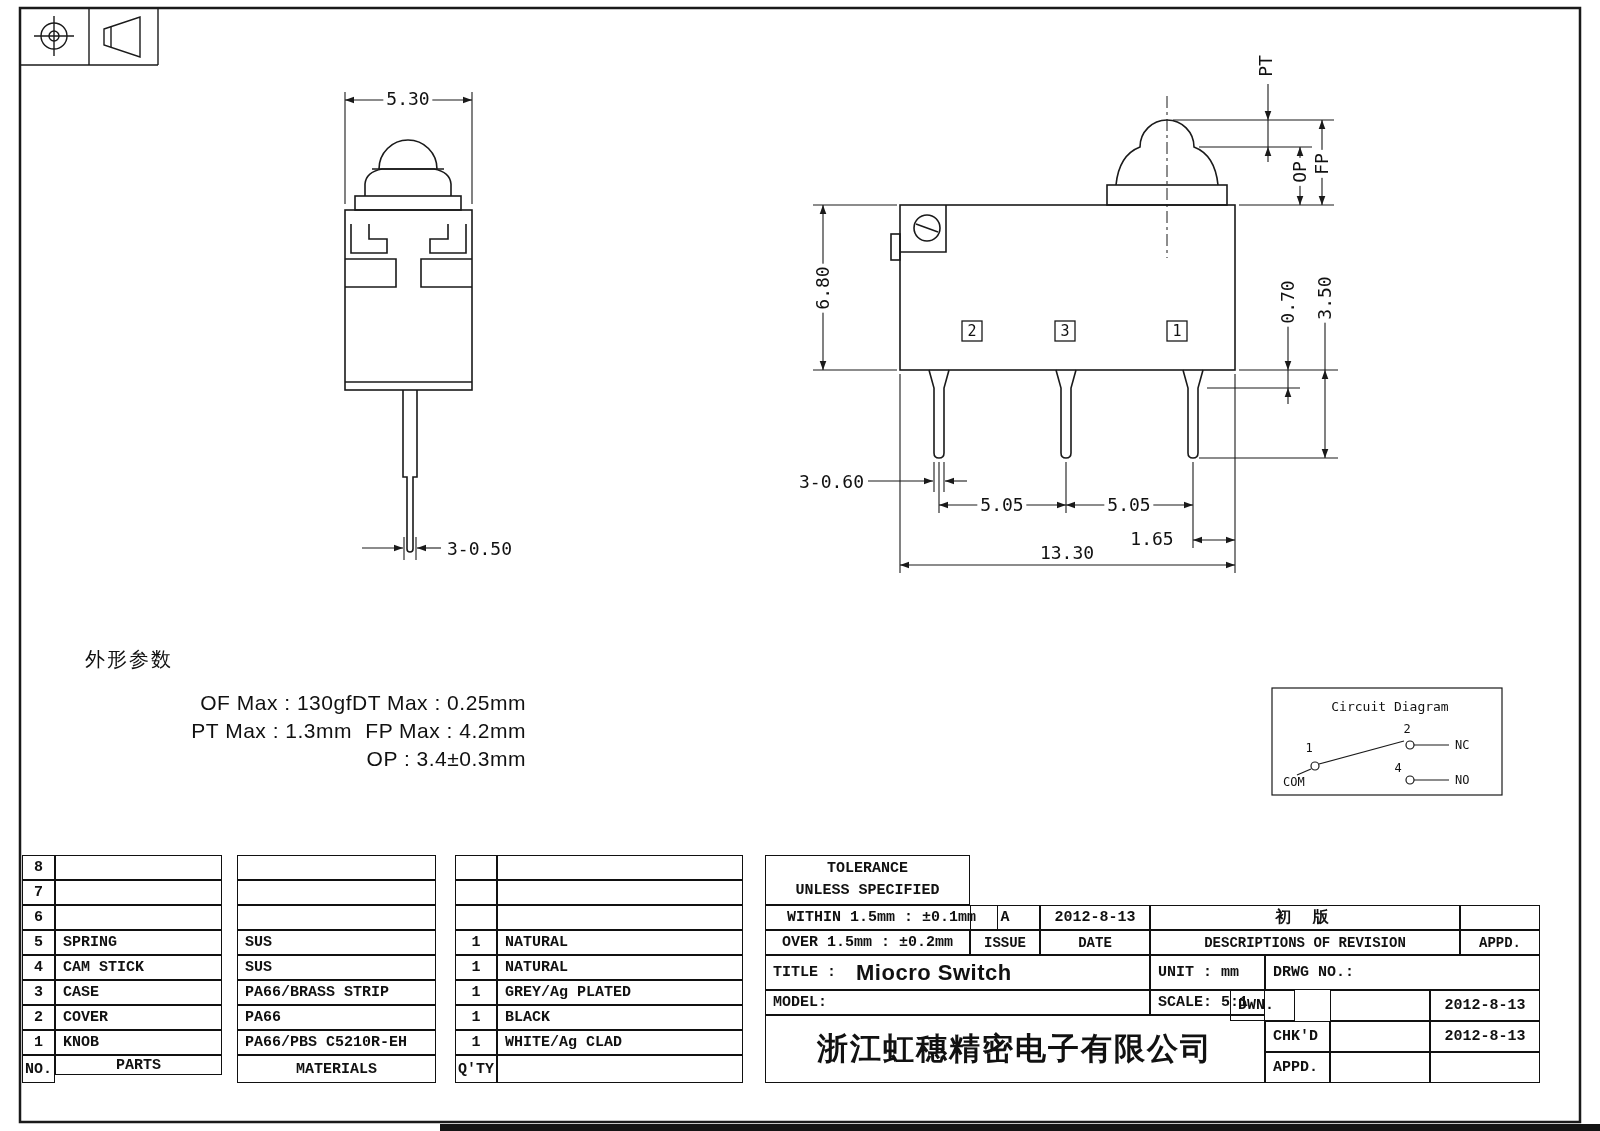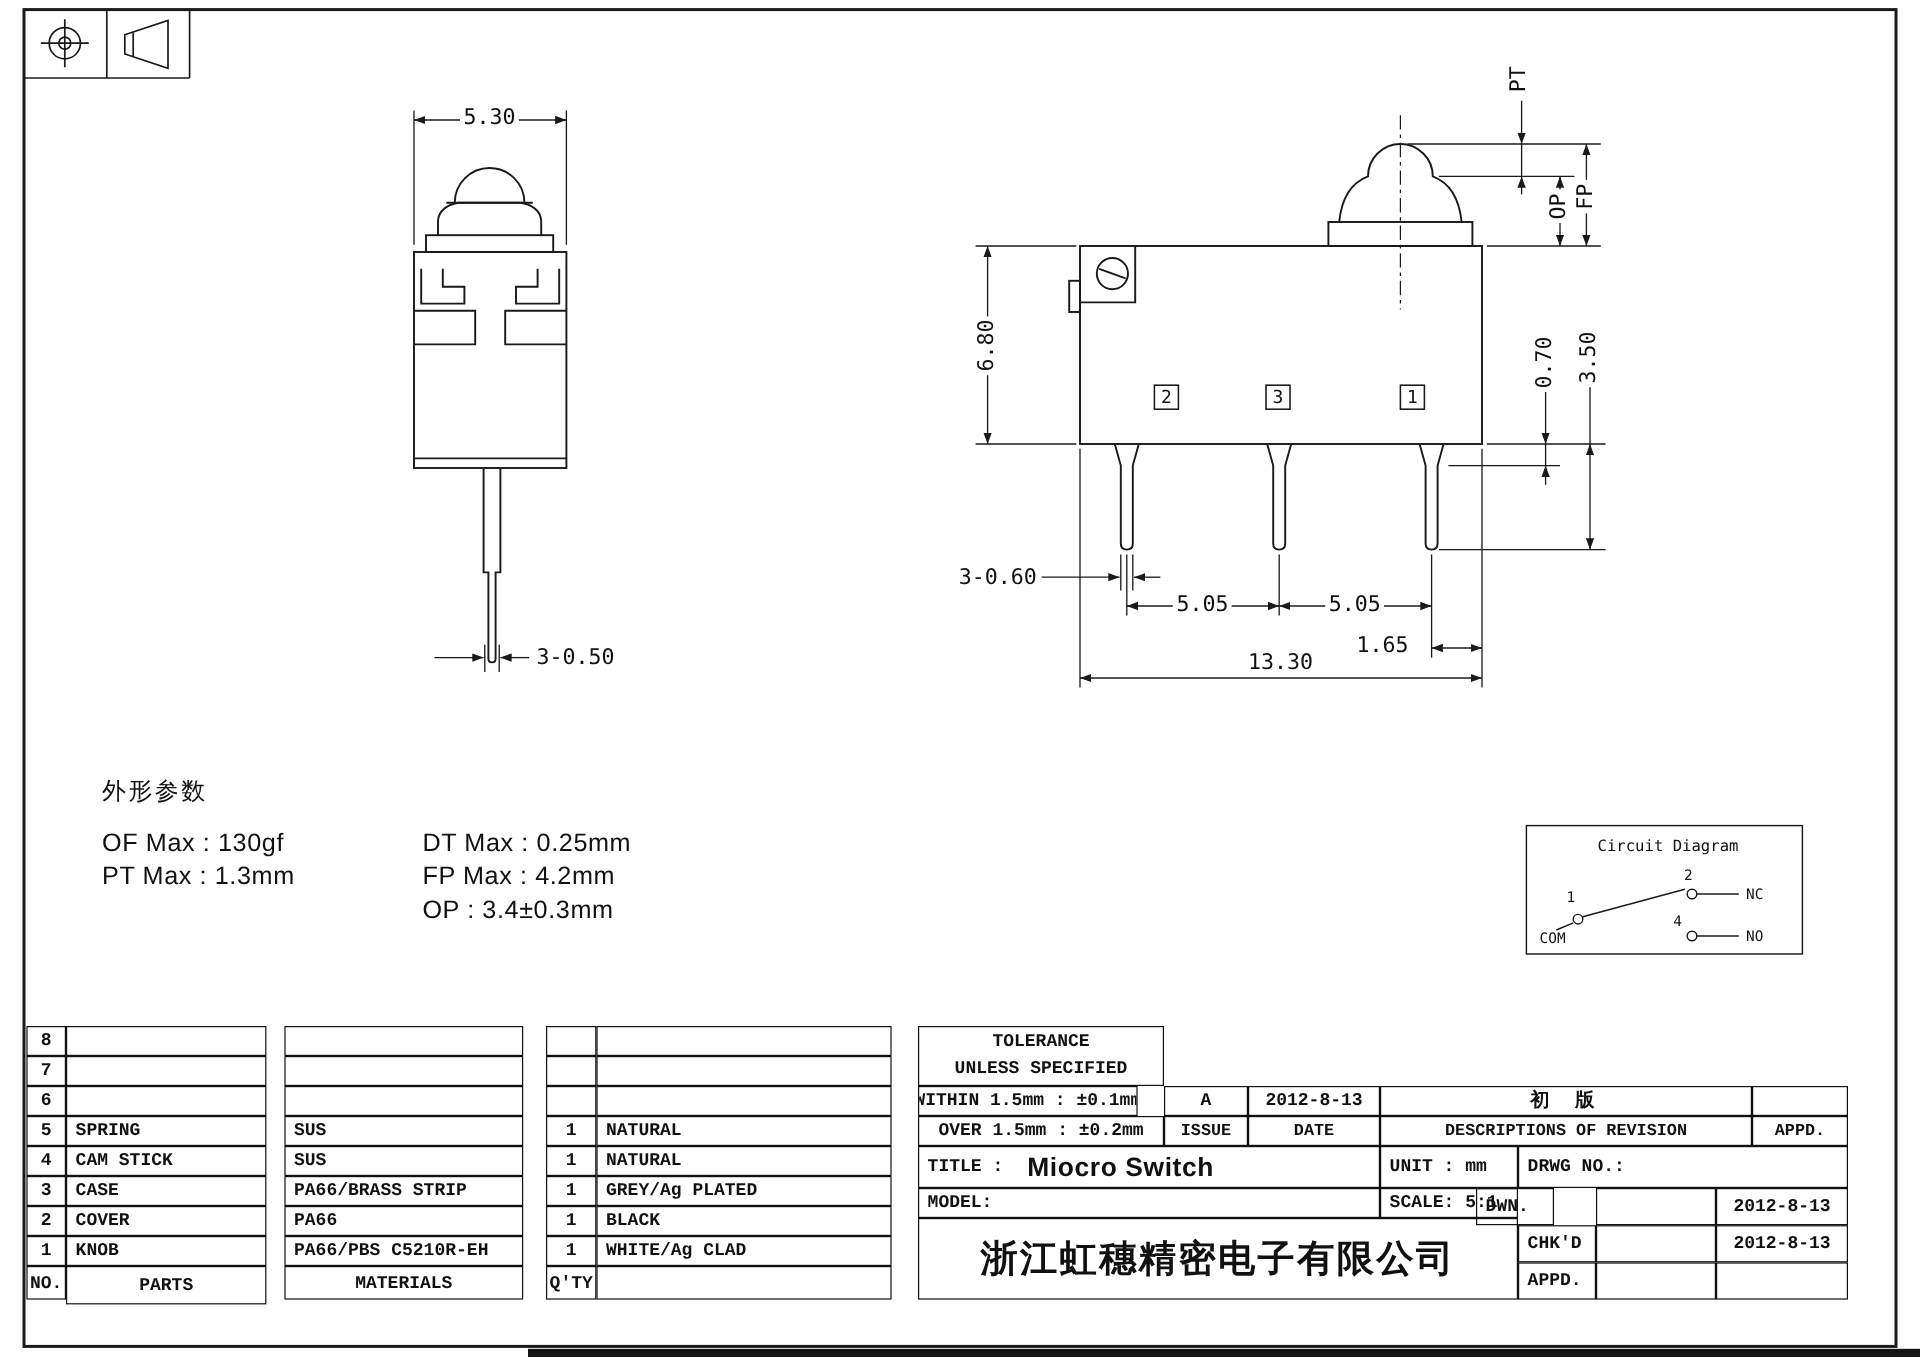--- a/index.html
+++ b/index.html
@@ -10,21 +10,21 @@
   .cxy{transform:translate(-50%,-50%);}
   .cy{transform:translateY(-50%);}
   .re{transform:translate(-100%,-50%);}
   .rot{transform:translate(-50%,-50%) rotate(-90deg);}
   .bgw{background:#fff;padding:0 3px;line-height:1.05;}
   .term{position:absolute;width:20px;height:20px;display:flex;align-items:center;justify-content:center;
         font:15px "DejaVu Sans Mono",monospace;}
   
   .params{position:absolute;left:85px;top:646px;}
   .params-title{font-size:20px;letter-spacing:2px;margin-bottom:16px;}
-  .params-cols{display:flex;}
+  .params-cols{display:flex;text-align:right;}
   .params-col{display:flex;flex-direction:column;}
   .params-col div{font-size:21px;letter-spacing:.5px;line-height:28px;}
   .pc1{width:267px;}
   
   .cir{position:absolute;font:12px "DejaVu Sans Mono",monospace;white-space:nowrap;}
   
   .tb{position:absolute;left:22px;top:855px;width:1518px;height:228px;}
   .cell{position:absolute;box-sizing:border-box;border:1.2px solid #111;display:flex;align-items:center;
         font:bold 15px "Liberation Mono",monospace;color:#111;white-space:nowrap;overflow:hidden;height:25px;}
   .tc{justify-content:center;}
@@ -239,30 +239,30 @@
     <div class="cell k-qt tc" style="top:150px">1</div>
     <div class="cell k-fi pl" style="top:150px">BLACK</div>
 
     <div class="cell k-no tc" style="top:175px">1</div>
     <div class="cell k-pa pl" style="top:175px">KNOB</div>
     <div class="cell k-ma pl" style="top:175px">PA66/PBS C5210R-EH</div>
     <div class="cell k-qt tc" style="top:175px">1</div>
     <div class="cell k-fi pl" style="top:175px">WHITE/Ag CLAD</div>
 
     <div class="cell k-no tc" style="top:200px;height:28px">NO.</div>
-    <div class="cell k-pa tc" style="top:200px;height:32px">PARTS</div>
+    <div class="cell k-pa tc" style="top:200px;height:20px">PARTS</div>
     <div class="cell k-ma tc" style="top:200px;height:28px">MATERIALS</div>
     <div class="cell k-qt tc" style="top:200px;height:28px">Q'TY</div>
     <div class="cell k-fi tc" style="top:200px;height:28px"></div>
 
     <div class="cell tolbox tc">
       <div>TOLERANCE</div>
       <div>UNLESS  SPECIFIED</div>
     </div>
-    <div class="cell tc" style="left:743px;width:183px;top:50px">WITHIN 1.5mm : ±0.1mm</div>
+    <div class="cell tc" style="left:743px;width:233px;top:50px">WITHIN 1.5mm : ±0.1mm</div>
     <div class="cell tc" style="left:743px;width:205px;top:75px">OVER 1.5mm : ±0.2mm</div>
 
     <div class="cell tc" style="left:948px;width:70px;top:50px">A</div>
     <div class="cell tc" style="left:1018px;width:110px;top:50px">2012-8-13</div>
     <div class="cell tc" style="left:1128px;width:310px;top:50px;font-size:16px;letter-spacing:6px">初 版</div>
     <div class="cell" style="left:1438px;width:80px;top:50px"></div>
     <div class="cell tc smalllbl" style="left:948px;width:70px;top:75px">ISSUE</div>
     <div class="cell tc smalllbl" style="left:1018px;width:110px;top:75px">DATE</div>
     <div class="cell tc smalllbl" style="left:1128px;width:310px;top:75px">DESCRIPTIONS OF REVISION</div>
     <div class="cell tc smalllbl" style="left:1438px;width:80px;top:75px">APPD.</div>

